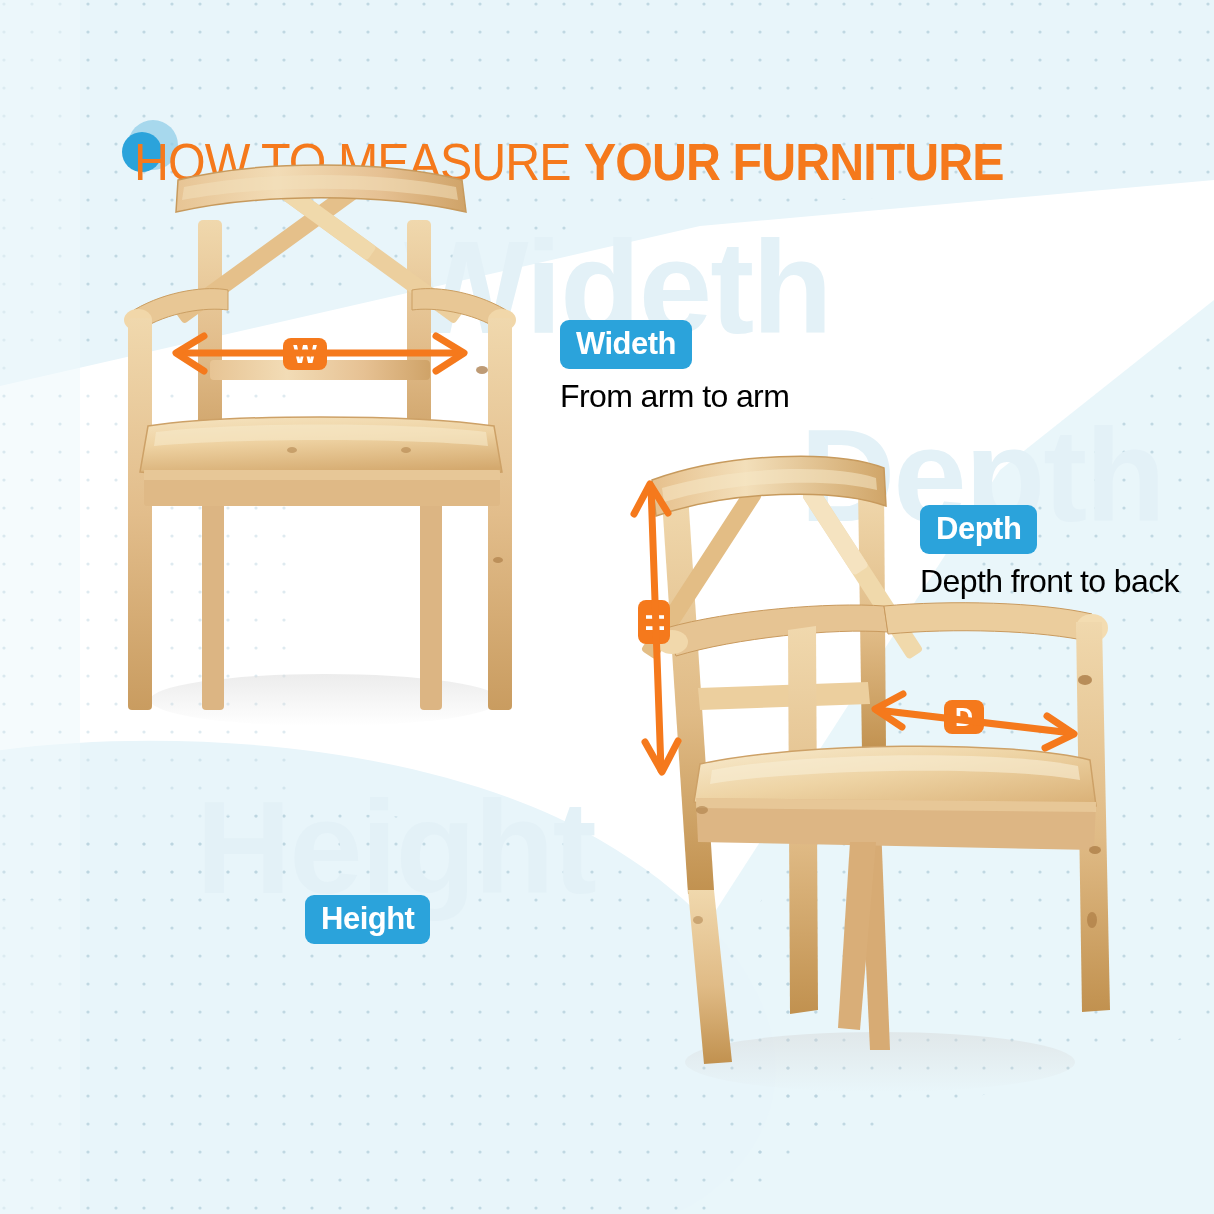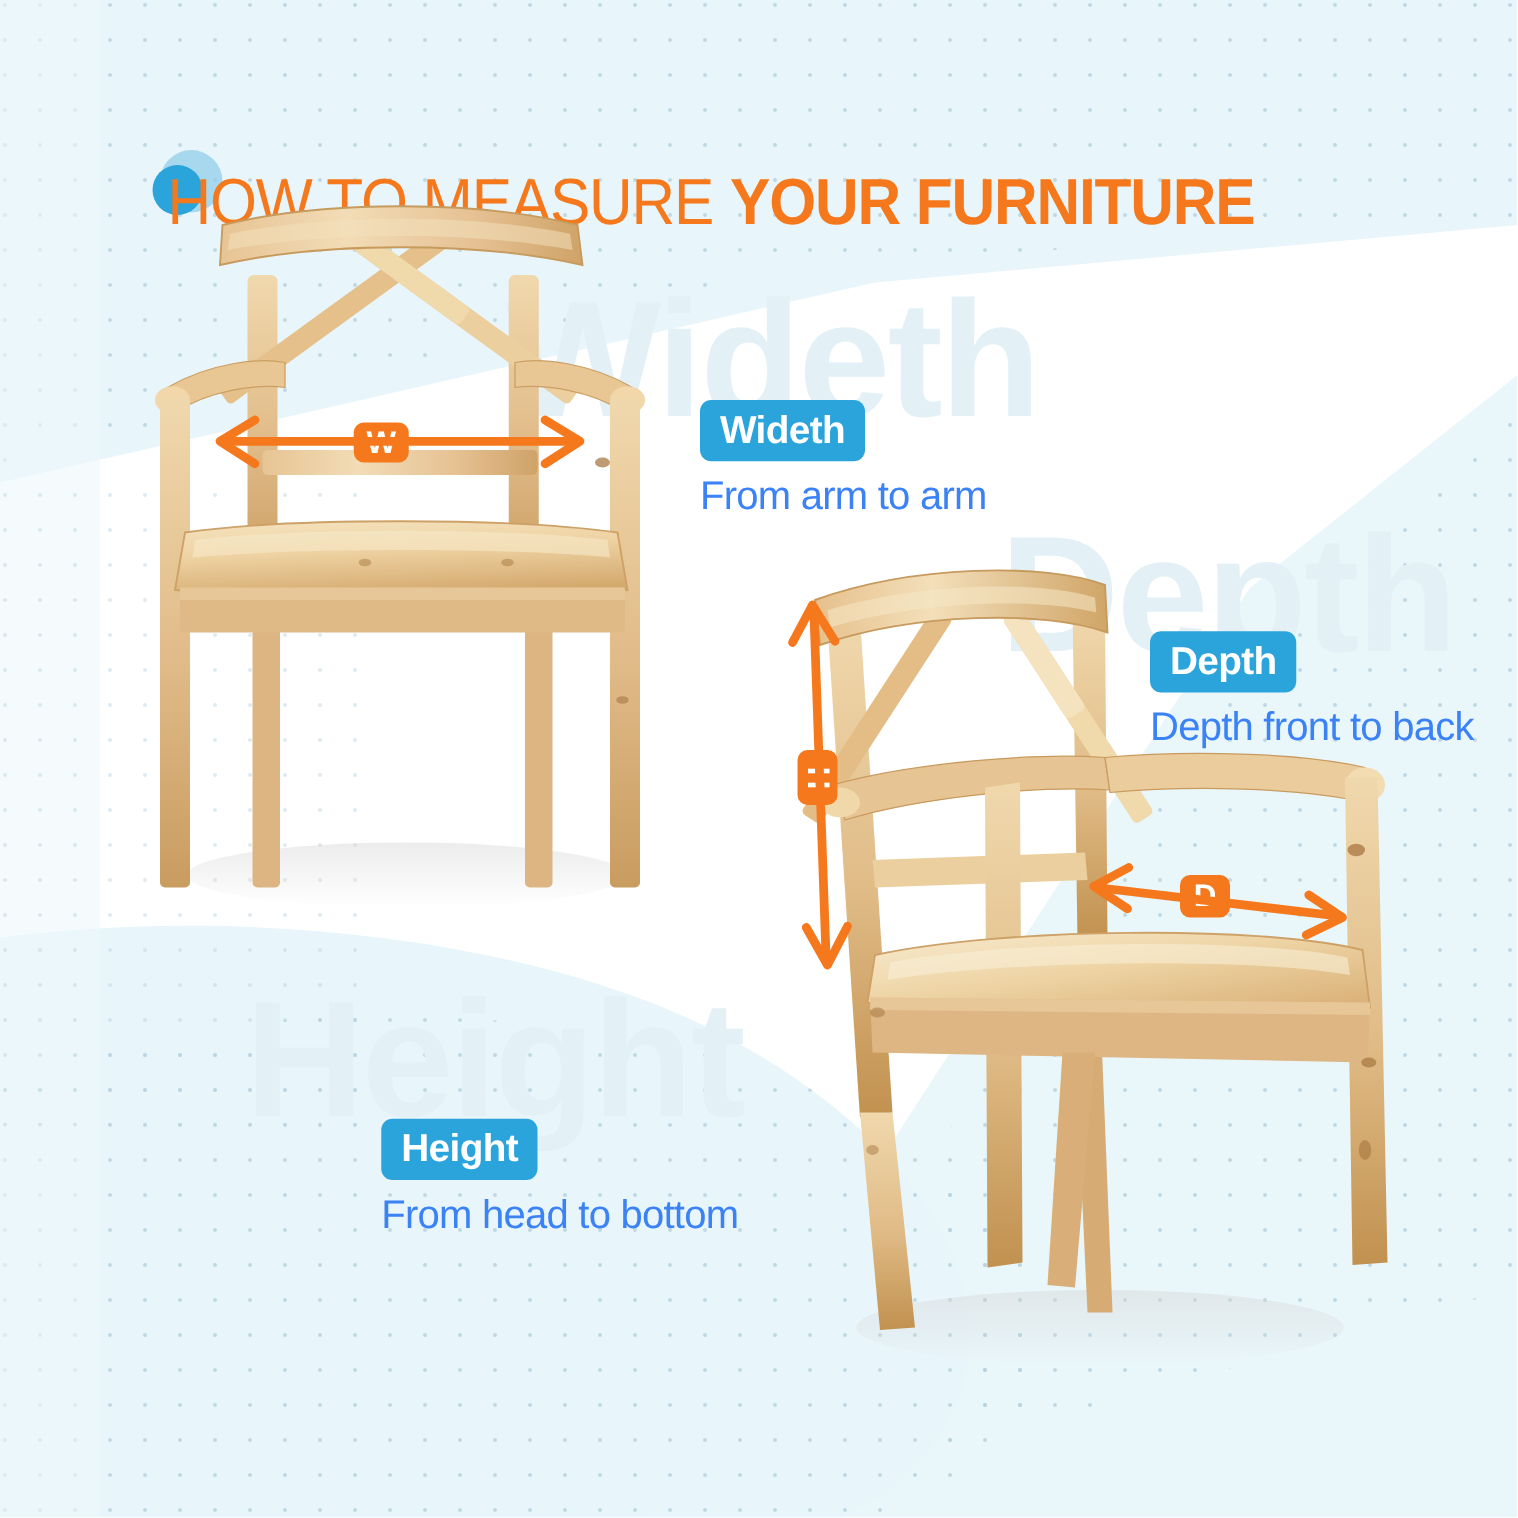--- a/index.html
+++ b/index.html
@@ -53,21 +53,21 @@
     font-weight:bold;
     font-size:31px;
     line-height:31px;
     padding:8px 16px 10px 16px;
     border-radius:9px;
     letter-spacing:-0.5px;
   }
   .sub {
     display:block;
     margin-top:9px;
-    color:#3b82f6;
+    color:#000000;
     font-size:32px;
     line-height:36px;
     letter-spacing:-0.6px;
     white-space:nowrap;
     text-align:right;
   }
   #callout-width  { left:560px; top:320px; }
   #callout-depth  { left:920px; top:505px; }
   #callout-height { left:305px; top:895px; }
 
@@ -330,16 +330,15 @@
     <span class="sub">From arm to arm</span>
   </div>
 
   <div class="callout" id="callout-depth">
     <span class="badge">Depth</span>
     <span class="sub">Depth front to back</span>
   </div>
 
   <div class="callout" id="callout-height">
     <span class="badge">Height</span>
-    <span class="sub">From head to bottom</span>
   </div>
 
 </div>
 
 </body></html>

